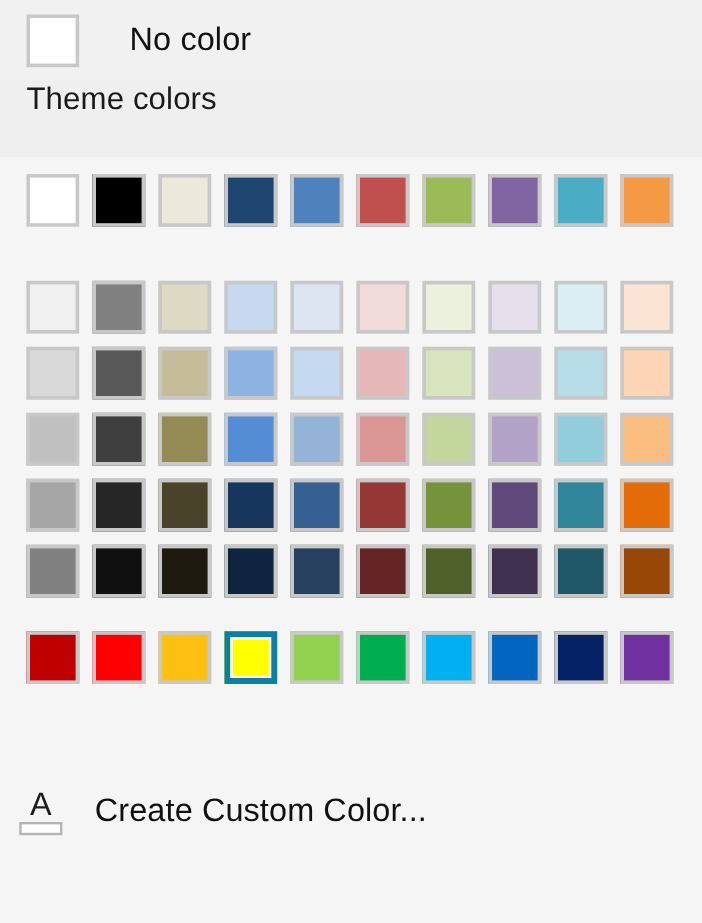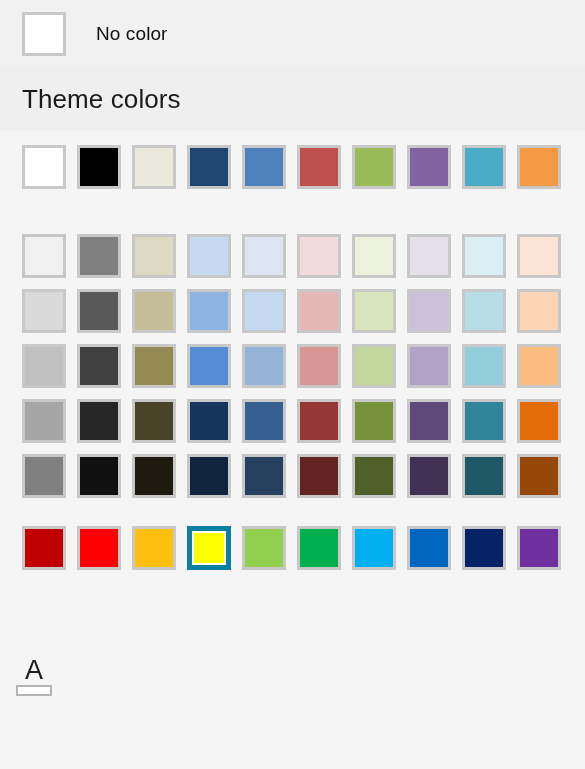--- a/index.html
+++ b/index.html
@@ -35,32 +35,32 @@
   }
   .nocolor-swatch {
     width: 44px;
     height: 44px;
     background: #ffffff;
     border: 3px solid #c8c8c8;
     box-sizing: border-box;
     flex: none;
   }
   .nocolor-label {
-    margin-left: 30px;
-    font-size: 19px;
+    margin-left: 42px;
+    font-size: 27px;
     color: #111111;
     letter-spacing: 0.1px;
   }
 
   
   .section-header {
     background: #efefef;
     height: 64px;
     display: flex;
-    align-items: center;
+    align-items: flex-start;
     padding-left: 22px;
     box-sizing: border-box;
     font-size: 26px;
     color: #1a1a1a;
     letter-spacing: 0.1px;
   }
 
   
   .grid-area {
     background: #f5f5f5;
@@ -237,15 +237,16 @@
         <div class="swatch" style="background: rgb(4, 34, 101);"></div>
         <div class="swatch" style="background: rgb(112, 48, 160);"></div>
       </div>
   </div>
 
   <div class="footer-row">
     <div class="custom-icon">
       <div class="glyph">A</div>
       <div class="bar"></div>
     </div>
+    <div class="footer-label">Create Custom Color...</div>
   </div>
 
 </div>
 
 </body></html>

